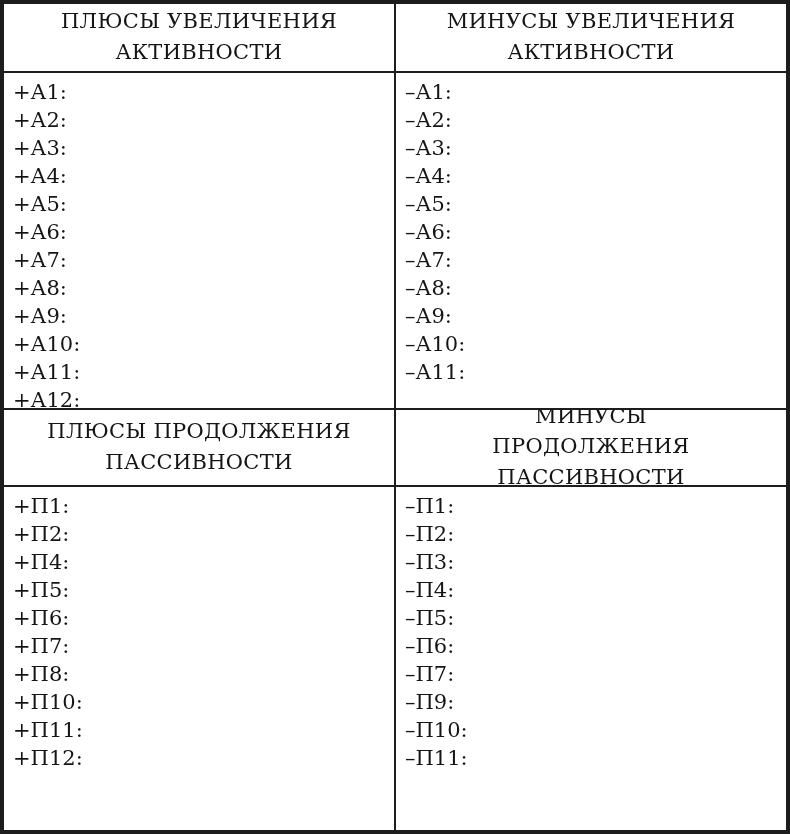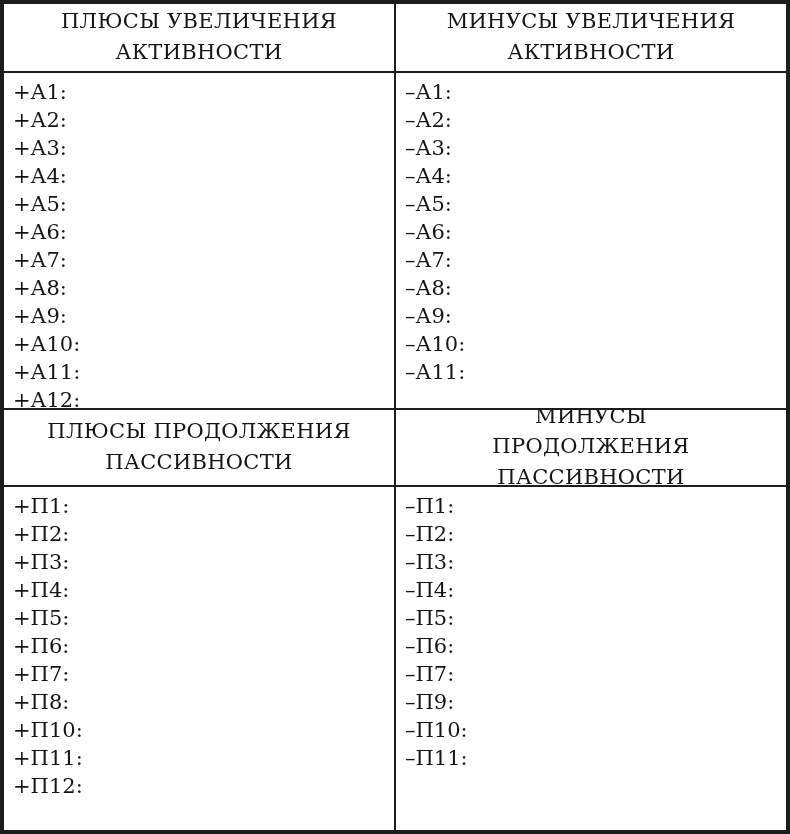--- a/index.html
+++ b/index.html
@@ -92,21 +92,20 @@
     <div class="cell header">
       <span>ПЛЮСЫ ПРОДОЛЖЕНИЯ ПАССИВНОСТИ</span>
     </div>
     <div class="cell header">
       <span>МИНУСЫ ПРОДОЛЖЕНИЯ ПАССИВНОСТИ</span>
     </div>
 
     <div class="cell body">
         <div class="row">+П1:</div>
         <div class="row">+П2:</div>
-        <div class="row">+П3:</div>
         <div class="row">+П4:</div>
         <div class="row">+П5:</div>
         <div class="row">+П6:</div>
         <div class="row">+П7:</div>
         <div class="row">+П8:</div>
         <div class="row">+П10:</div>
         <div class="row">+П11:</div>
         <div class="row">+П12:</div>
       </div>
     <div class="cell body">

